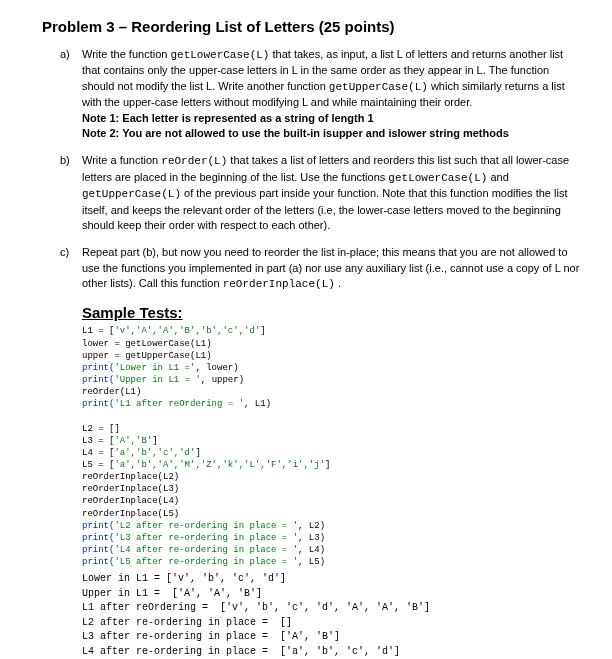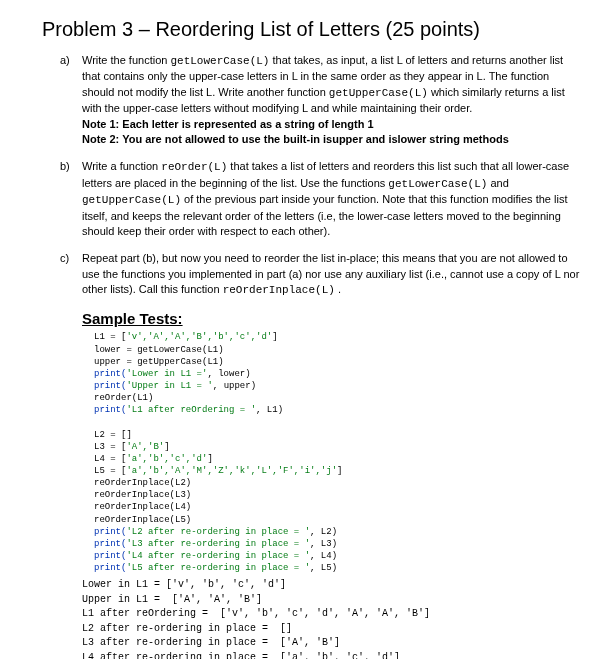--- a/index.html
+++ b/index.html
@@ -11,22 +11,22 @@
     background: #fff;
     width: 612px;
     min-height: 659px;
     box-sizing: border-box;
     padding: 18px 30px 20px 60px;
     font-family: Arial, Helvetica, sans-serif;
     color: #000;
     position: relative;
   }
   .title {
-    font-size: 20px;
-    font-weight: normal;
+    font-size: 15px;
+    font-weight: bold;
     margin-bottom: 12px;
     margin-left: -18px;
   }
   .part {
     font-size: 11px;
     line-height: 1.4;
     margin-bottom: 12px;
     position: relative;
     padding-left: 22px;
   }
@@ -48,21 +48,21 @@
     font-weight: bold;
     text-decoration: underline;
     margin-left: 22px;
     margin-bottom: 4px;
     margin-top: 6px;
   }
   .codeblock {
     font-family: "Courier New", Courier, monospace;
     font-size: 9px;
     line-height: 1.35;
-    margin-left: 34px;
+    margin-left: 22px;
     white-space: pre;
   }
   .tok-str { color: #067d17; }    
   .tok-kw  { color: #0033b3; }
   .outblock {
     font-family: "Courier New", Courier, monospace;
     font-size: 10px;
     line-height: 1.45;
     margin-left: 22px;
     white-space: pre;

